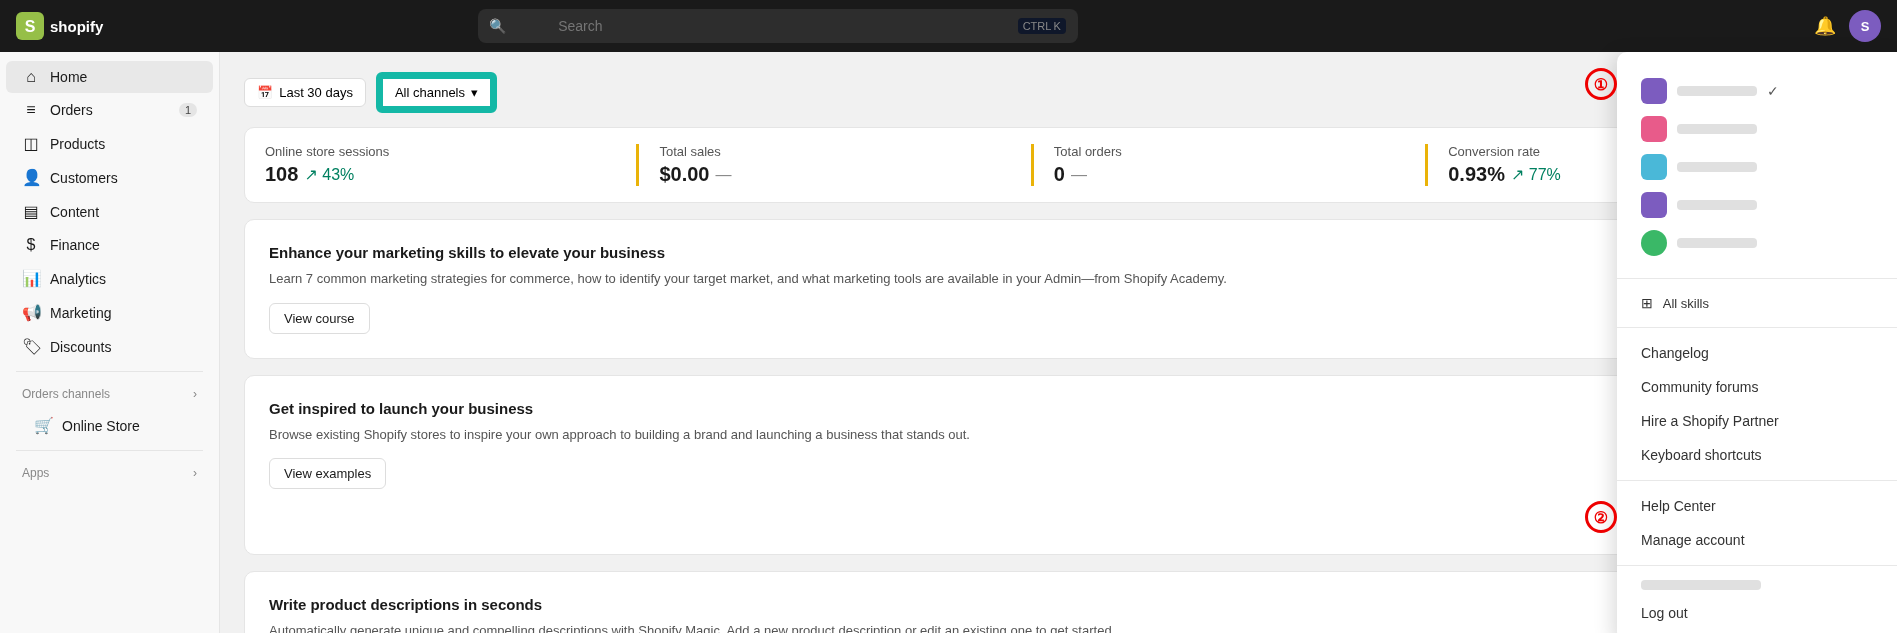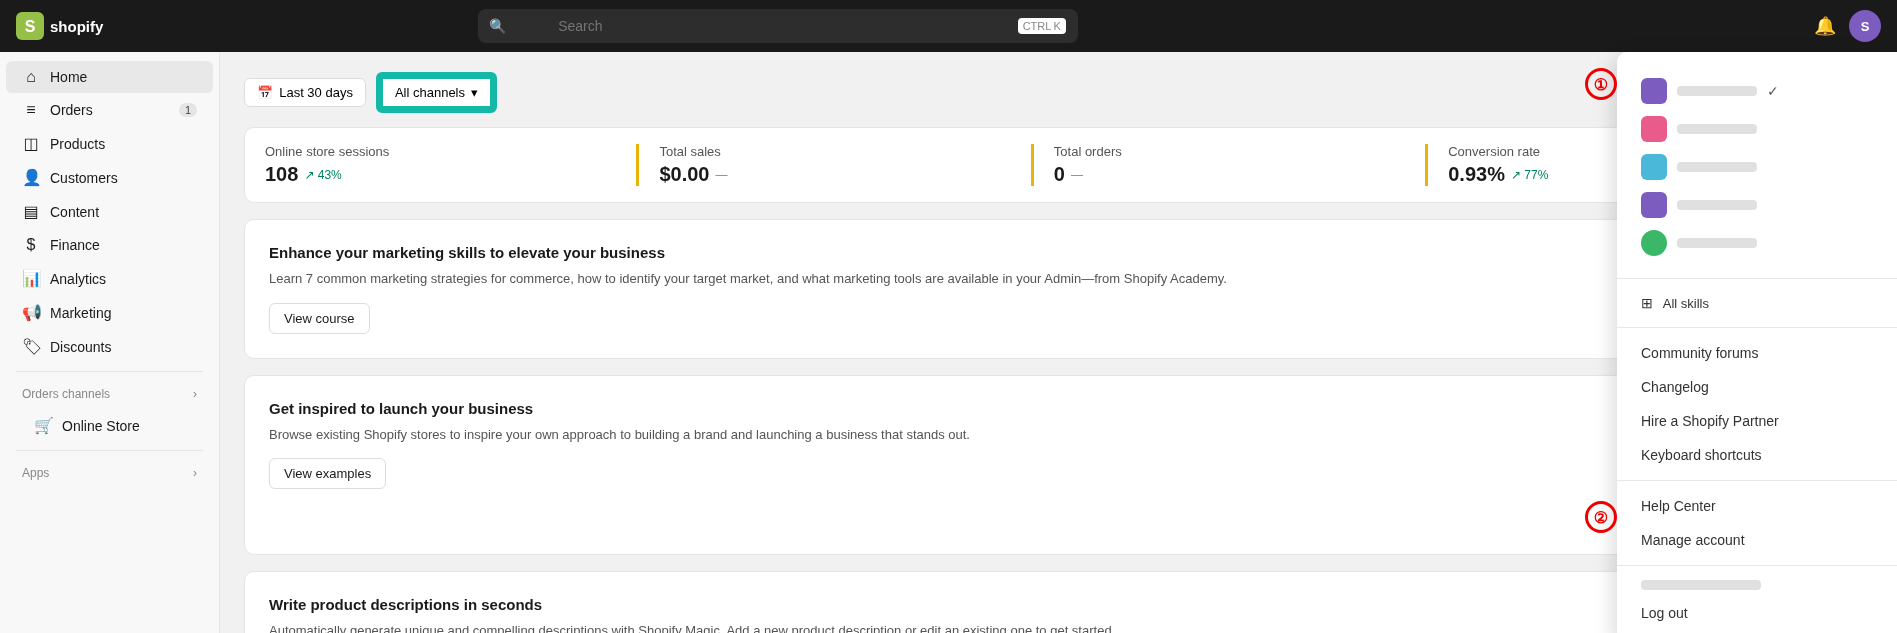--- a/index.html
+++ b/index.html
@@ -40,21 +40,21 @@
     .search-bar input {
       background: transparent;
       border: none;
       outline: none;
       color: #aaa;
       font-size: 14px;
       flex: 1;
       margin-left: 43px;
     }
     .search-shortcut {
-      background: #ffffff;
+      background: #0f172a;
       color: #888;
       font-size: 11px;
       padding: 2px 5px;
       border-radius: 4px;
       display: flex;
       gap: 2px;
     }
     .topnav-right {
       display: flex;
       align-items: center;
@@ -189,21 +189,21 @@
       font-size: 13px;
       color: #555;
       margin-bottom: 4px;
     }
     .stat-value {
       font-size: 20px;
       font-weight: 600;
       color: #1a1a1a;
     }
     .stat-change {
-      font-size: 12px;
+      font-size: 16px;
       color: #008060;
       display: inline-flex;
       align-items: center;
       gap: 2px;
     }
     .stat-change.neutral { color: #888; }
     .stat-meta {
       display: flex;
       align-items: center;
       gap: 6px;
@@ -554,22 +554,22 @@
 
     <div class="dropdown-divider"></div>
 
     <div class="all-stores-item">
       <span style="font-size:14px;">⊞</span>
       <span>All skills</span>
     </div>
 
     <div class="dropdown-divider"></div>
 
+    <div class="dropdown-menu-item">Changelog</div>
     <div class="dropdown-menu-item">Community forums</div>
-    <div class="dropdown-menu-item">Changelog</div>
     <div class="dropdown-menu-item">Hire a Shopify Partner</div>
     <div class="dropdown-menu-item">Keyboard shortcuts</div>
 
     <div class="dropdown-divider"></div>
 
     <div class="dropdown-menu-item">Help Center</div>
     <div class="dropdown-menu-item">Manage account</div>
 
     <div class="dropdown-divider"></div>
 

